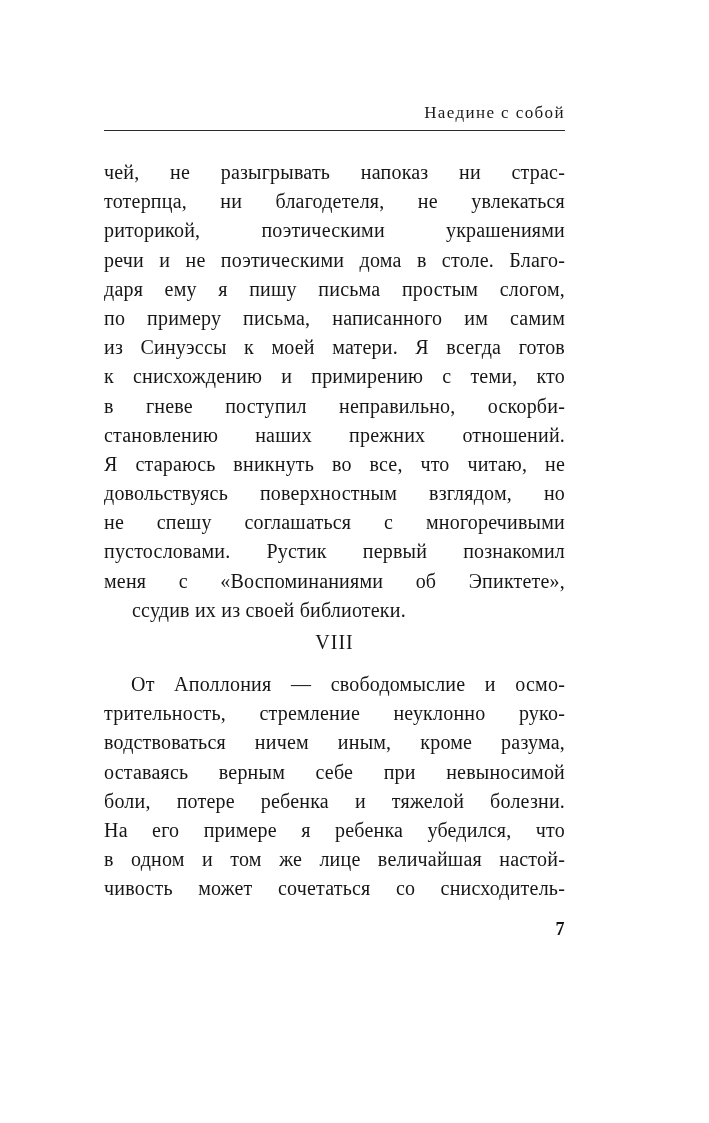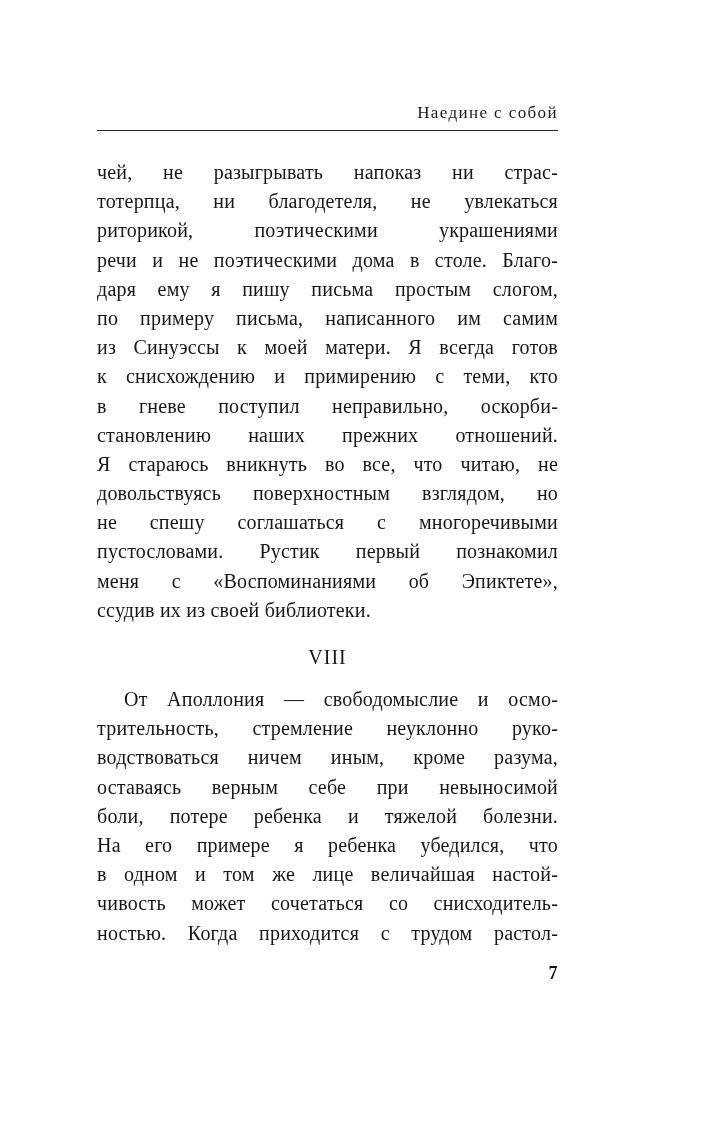--- a/index.html
+++ b/index.html
@@ -11,21 +11,21 @@
     position: relative;
     width: 709px;
     height: 1123px;
     background: #ffffff;
     font-family: "Liberation Serif", "DejaVu Serif", serif;
     color: #161616;
     overflow: hidden;
   }
   .content {
     position: absolute;
-    left: 97px;
+    left: 104px;
     top: 102px;
     width: 461px;
   }
   .running-header-title {
     text-align: right;
     font-size: 17px;
     letter-spacing: 1.4px;
     line-height: 22px;
     color: #1a1a1a;
   }
@@ -43,26 +43,27 @@
   }
   .text-line {
     text-align: justify;
     text-align-last: justify;
     height: 29.2px;
     overflow: hidden;
     white-space: nowrap;
   }
   .text-line.last-line {
     text-align-last: left;
+    margin-left: 28px;
   }
   .text-line.indent-line {
     padding-left: 27px;
   }
   .section-heading {
-    margin: 18px 0 13px 0;
+    margin: 3px 0 13px 0;
     font-size: 20px;
     font-weight: normal;
     letter-spacing: 1px;
     text-align: center;
     line-height: 29px;
     color: #161616;
   }
   .page-number {
     margin-top: 11px;
     text-align: right;
@@ -108,21 +109,20 @@
 
       <div class="paragraph">
         <div class="text-line indent-line">От Аполлония — свободомыслие и осмо-</div>
         <div class="text-line">трительность, стремление неуклонно руко-</div>
         <div class="text-line">водствоваться ничем иным, кроме разума,</div>
         <div class="text-line">оставаясь верным себе при невыносимой</div>
         <div class="text-line">боли, потере ребенка и тяжелой болезни.</div>
         <div class="text-line">На его примере я ребенка убедился, что</div>
         <div class="text-line">в одном и том же лице величайшая настой-</div>
         <div class="text-line">чивость может сочетаться со снисходитель-</div>
-        <div class="text-line">ностью. Когда приходится с трудом растол-</div>
       </div>
 
       <footer>
         <div class="page-number">7</div>
       </footer>
 
     </main>
   </div>
 </div>
 

